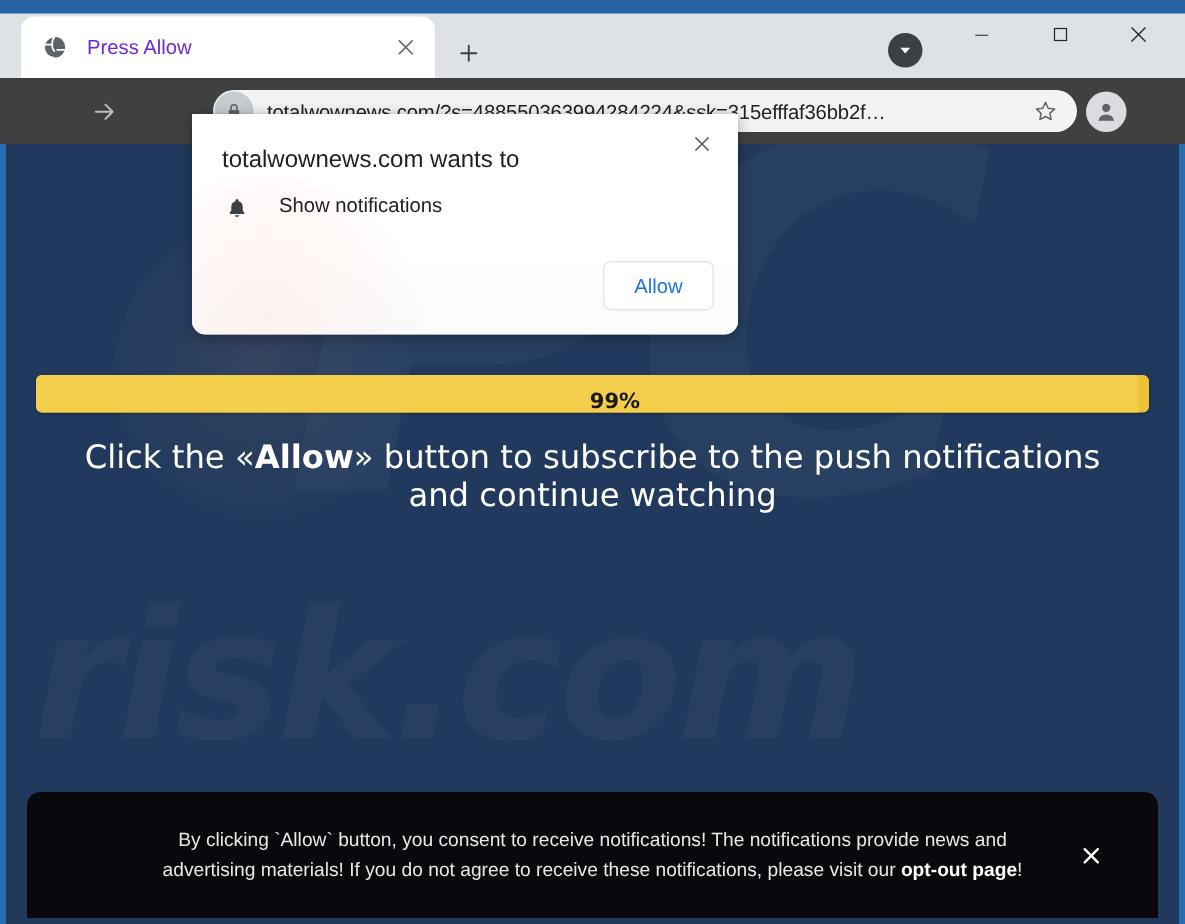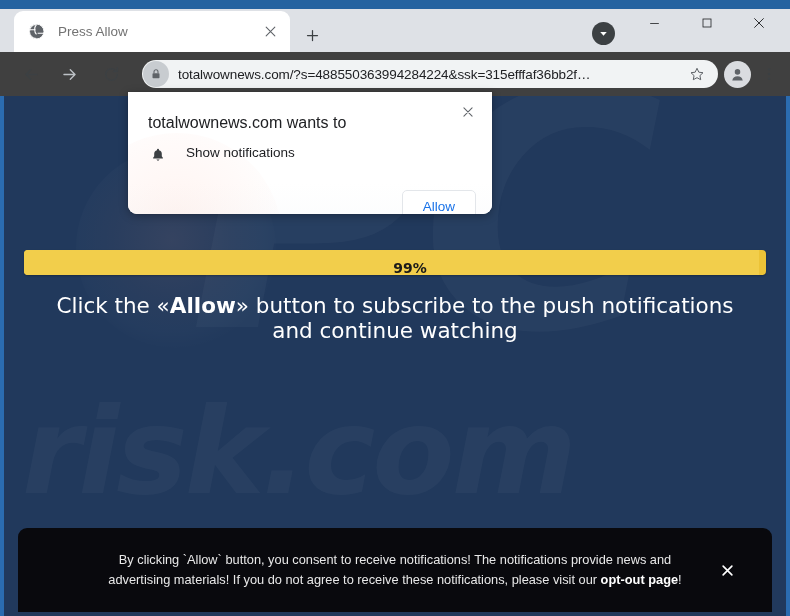--- a/index.html
+++ b/index.html
@@ -50,21 +50,21 @@
     padding: 0 10px 0 14px;
   }
   #tab-favicon {
     width: 17px; height: 17px;
     flex: 0 0 auto;
     margin-right: 13px;
   }
   #tab-title {
     flex: 1 1 auto;
     font-size: 13.5px;
-    color: #737373;
+    color: #6d28d9;
     white-space: nowrap;
     overflow: hidden;
     text-overflow: ellipsis;
   }
   #tab-close {
     flex: 0 0 auto;
     width: 20px; height: 20px;
     display: flex; align-items: center; justify-content: center;
     color: #5f6368;
   }
@@ -303,23 +303,23 @@
     transform: translateY(-50%);
     width: 22px; height: 22px;
     display: flex; align-items: center; justify-content: center;
     color: #ffffff;
   }
 
   
   #perm-dialog {
     position: absolute;
     left: 128px;
-    top: 92px;
+    top: 76px;
     width: 364px;
-    height: 122px;
+    height: 147px;
     background: #ffffff;
     border-radius: 0 0 9px 9px;
     box-shadow: 0 2px 10px rgba(0,0,0,0.30), 0 0 0 1px rgba(0,0,0,0.04);
     overflow: hidden;
   }
   #perm-dialog-inner {
     position: relative;
     width: 364px; height: 147px;
     background: linear-gradient(to bottom, #ffffff 0%, #ffffff 62%, #fafbfc 100%);
   }

